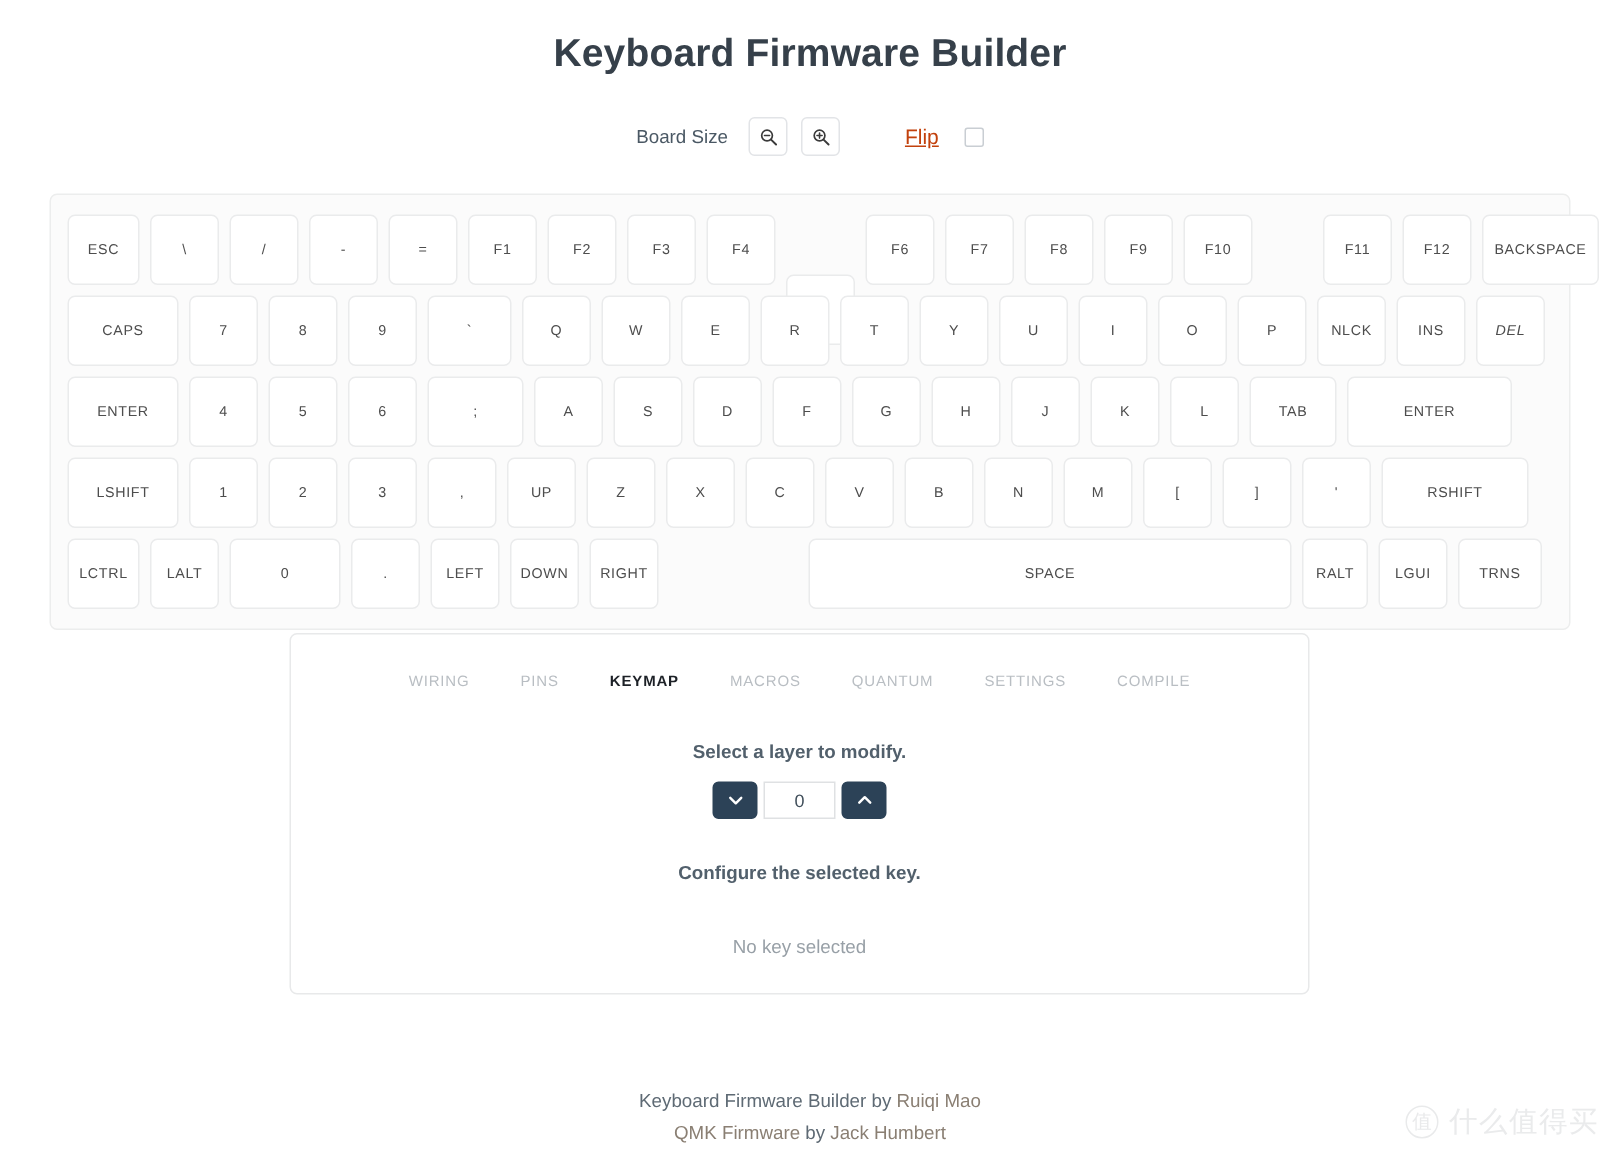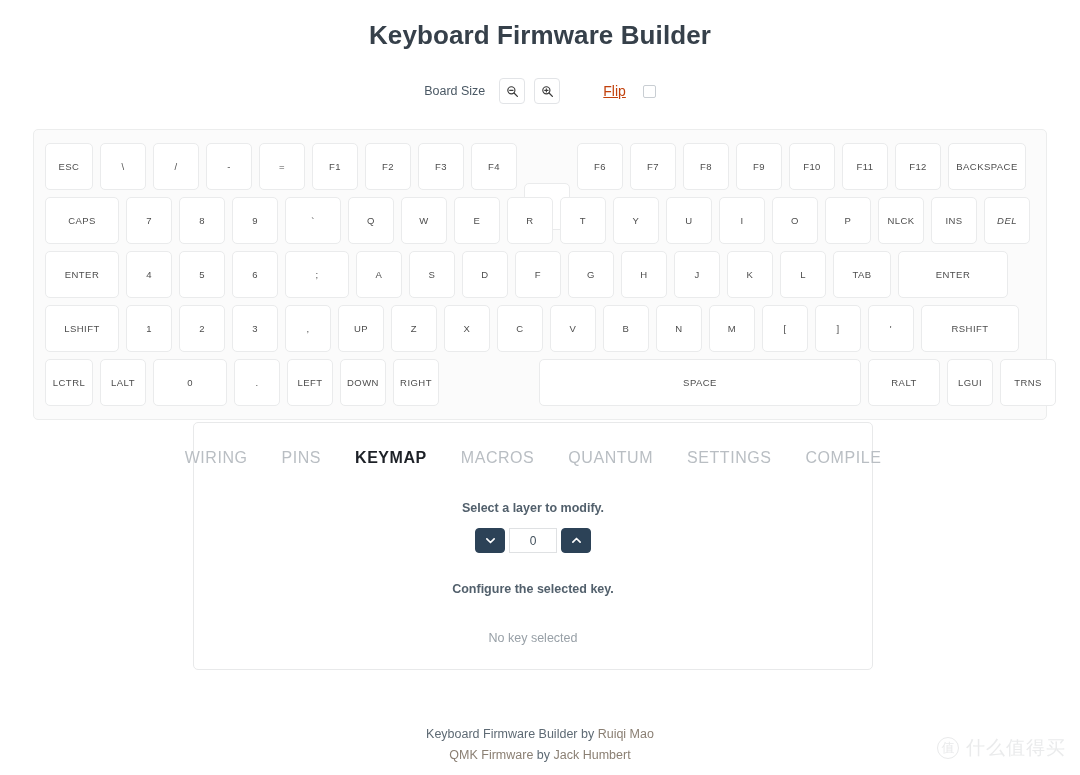--- a/index.html
+++ b/index.html
@@ -116,21 +116,21 @@
     padding: 14px 0 24px 0;
   }
   .tabs {
     display: flex;
     justify-content: center;
     align-items: center;
     gap: 32px;
     padding: 9px 0 0 0;
   }
   .tab {
-    font-size: 16px;
+    font-size: 10px;
     color: #b9bec3;
     letter-spacing: 0.55px;
     cursor: pointer;
     font-weight: normal;
     padding: 3px 1px;
   }
   .tab.active {
     color: #1d2127;
     font-weight: bold;
   }
@@ -270,21 +270,21 @@
           <div class="key" style="width: 46px;">F1</div>
           <div class="key" style="width: 46px;">F2</div>
           <div class="key" style="width: 46px;">F3</div>
           <div class="key" style="width: 46px;">F4</div>
           <div class="key" style="width: 46px; margin-top: 40px;">F5</div>
           <div class="key" style="width: 46px;">F6</div>
           <div class="key" style="width: 46px;">F7</div>
           <div class="key" style="width: 46px;">F8</div>
           <div class="key" style="width: 46px;">F9</div>
           <div class="key" style="width: 46px;">F10</div>
-          <div class="key" style="width: 46px;">F11</div>
+          <div class="key" style="width: 46px; margin-left: 40px;">F11</div>
           <div class="key" style="width: 46px;">F12</div>
           <div class="key" style="width: 78px;">BACKSPACE</div>
         </div>
         <div class="key-row">
           <div class="key" style="width: 74px;">CAPS</div>
           <div class="key" style="width: 46px;">7</div>
           <div class="key" style="width: 46px;">8</div>
           <div class="key" style="width: 46px;">9</div>
           <div class="key" style="width: 56px;">`</div>
           <div class="key" style="width: 46px;">Q</div>
@@ -341,21 +341,21 @@
         <div class="key-row">
           <div class="key" style="width: 48px;">LCTRL</div>
           <div class="key" style="width: 46px;">LALT</div>
           <div class="key" style="width: 74px;">0</div>
           <div class="key" style="width: 46px;">.</div>
           <div class="key" style="width: 46px;">LEFT</div>
           <div class="key" style="width: 46px;">DOWN</div>
           <div class="key" style="width: 46px;">RIGHT</div>
           <div class="key spacer" style="width: 86px;"></div>
           <div class="key" style="width: 322px;">SPACE</div>
-          <div class="key" style="width: 72px;">RALT</div>
+          <div class="key" style="width: 44px;">RALT</div>
           <div class="key" style="width: 46px;">LGUI</div>
           <div class="key" style="width: 56px;">TRNS</div>
         </div>
       </div>
   </div>
 
   <div class="config-card">
     <div class="tabs" id="config-tabs">
         <div class="tab">WIRING</div>
         <div class="tab">PINS</div>

